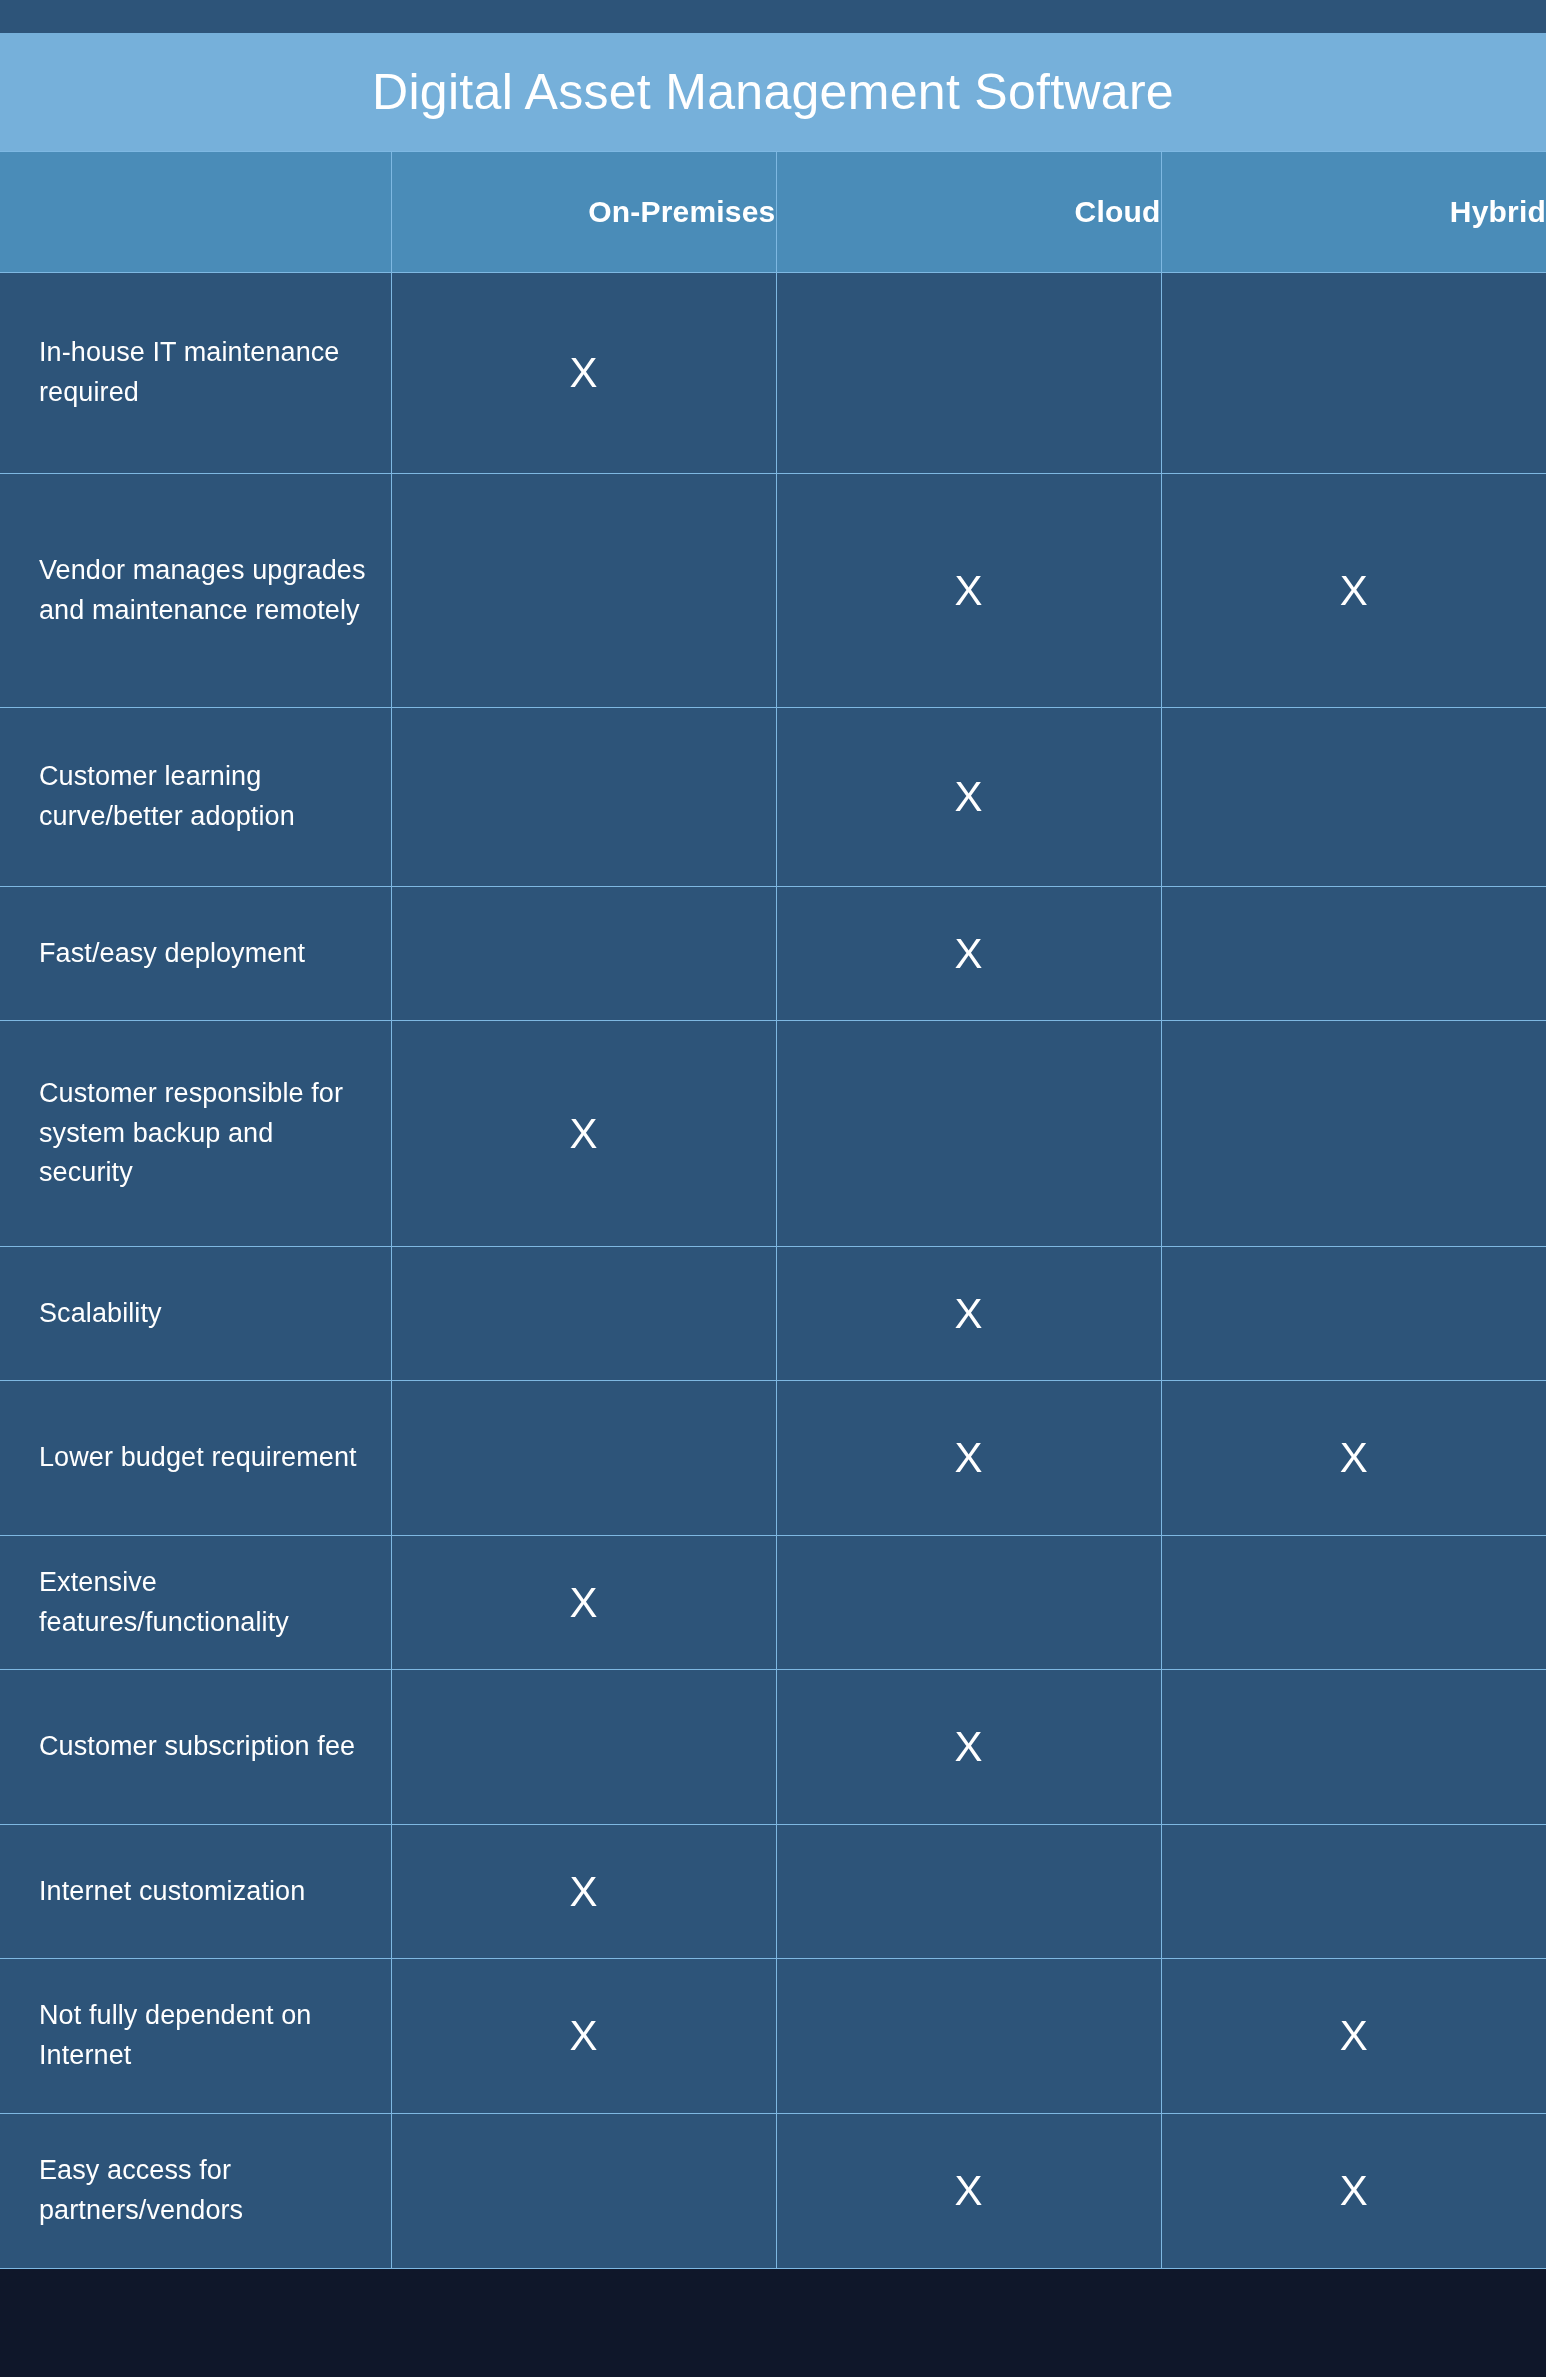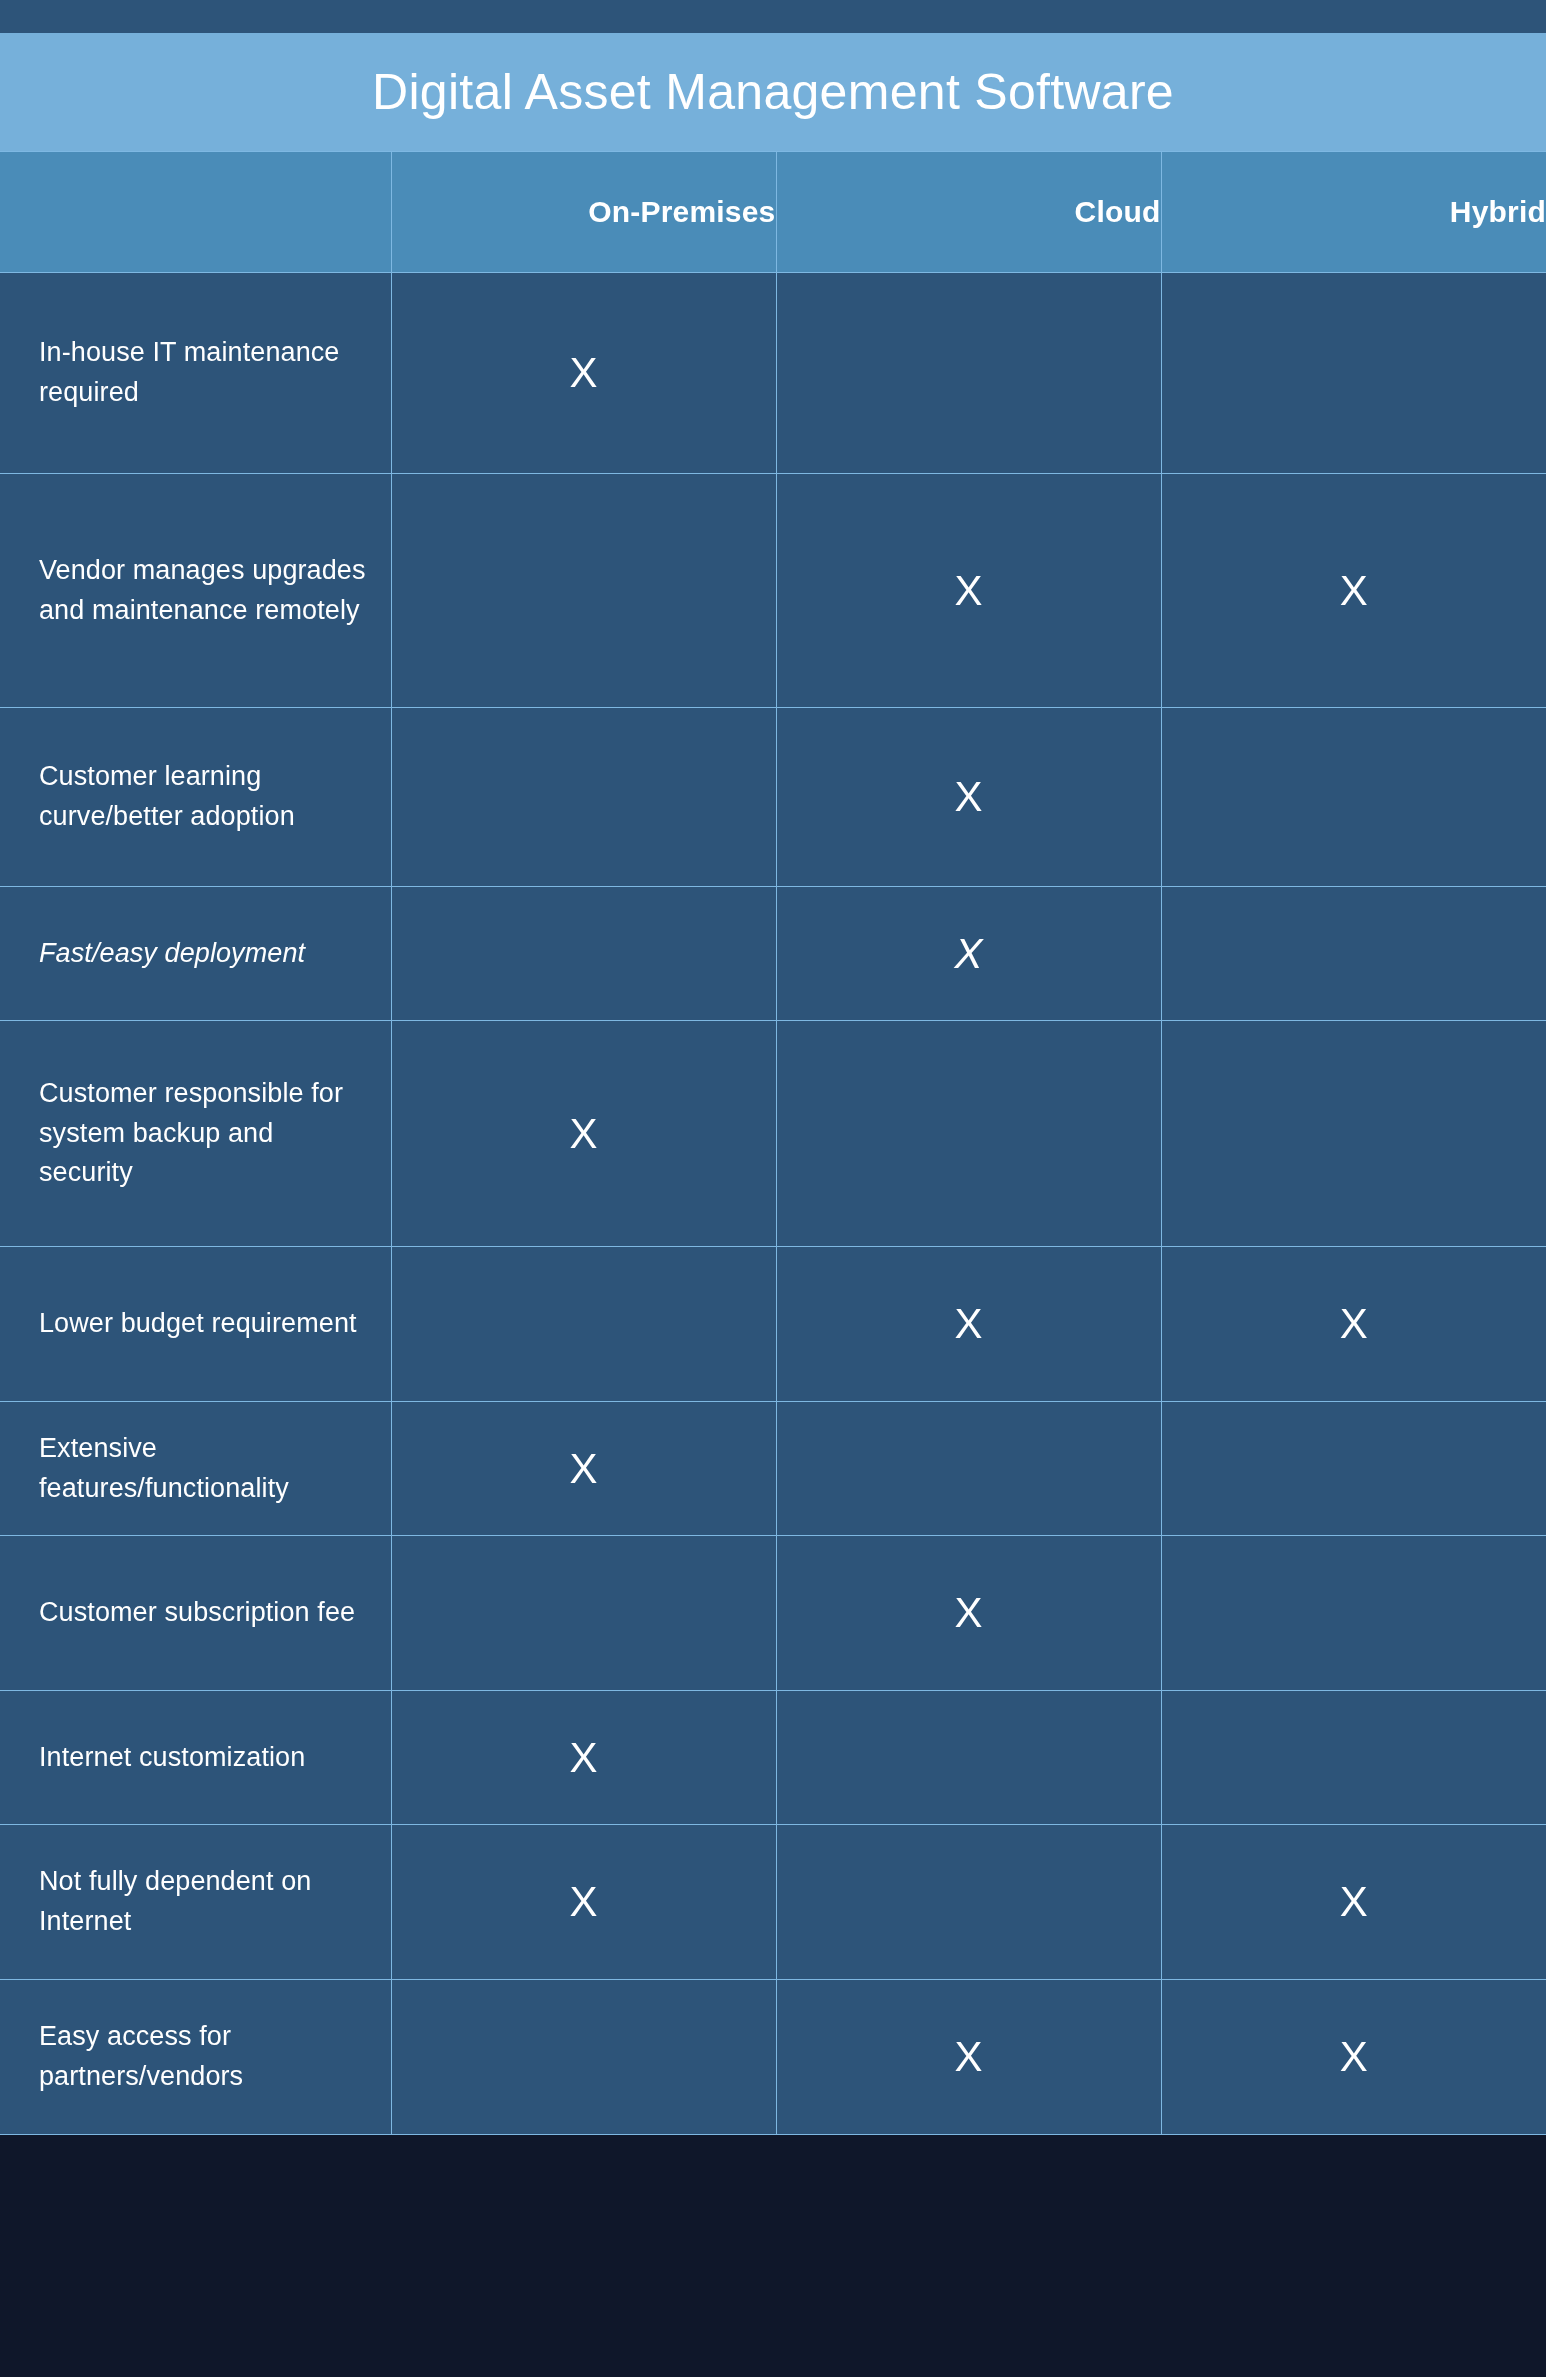--- a/index.html
+++ b/index.html
@@ -105,21 +105,21 @@
     font-weight: 300;
     line-height: 1;
     font-family: "Liberation Sans", sans-serif;
   }
   .mark.empty { visibility: hidden; }
 
   
   tr.r0  td { height: 201px; }
   tr.r1  td { height: 234px; }
   tr.r2  td { height: 179px; }
-  tr.r3  td { height: 134px; font-style: italic; }
+  tr.r3  td { height: 134px; }
   tr.r4  td { height: 226px; }
   tr.r5  td { height: 134px; }
   tr.r6  td { height: 155px; }
   tr.r7  td { height: 134px; }
   tr.r8  td { height: 155px; }
   tr.r9  td { height: 134px; }
   tr.r10 td { height: 155px; }
   tr.r11 td { height: 155px; }
 </style>
 </head>
@@ -224,20 +224,34 @@
           <span class="mark">X</span>
         </td>
         <td class="mark-cell">
           <span class="mark empty"></span>
         </td>
         <td class="mark-cell">
           <span class="mark empty"></span>
         </td>
       </tr>
 
+      <tr class="r5">
+        <td class="feature-cell">
+          <span class="feature-label">Scalability</span>
+        </td>
+        <td class="mark-cell">
+          <span class="mark empty"></span>
+        </td>
+        <td class="mark-cell">
+          <span class="mark">X</span>
+        </td>
+        <td class="mark-cell">
+          <span class="mark empty"></span>
+        </td>
+      </tr>
 
       <tr class="r6">
         <td class="feature-cell">
           <span class="feature-label">Lower budget requirement</span>
         </td>
         <td class="mark-cell">
           <span class="mark empty"></span>
         </td>
         <td class="mark-cell">
           <span class="mark">X</span>

